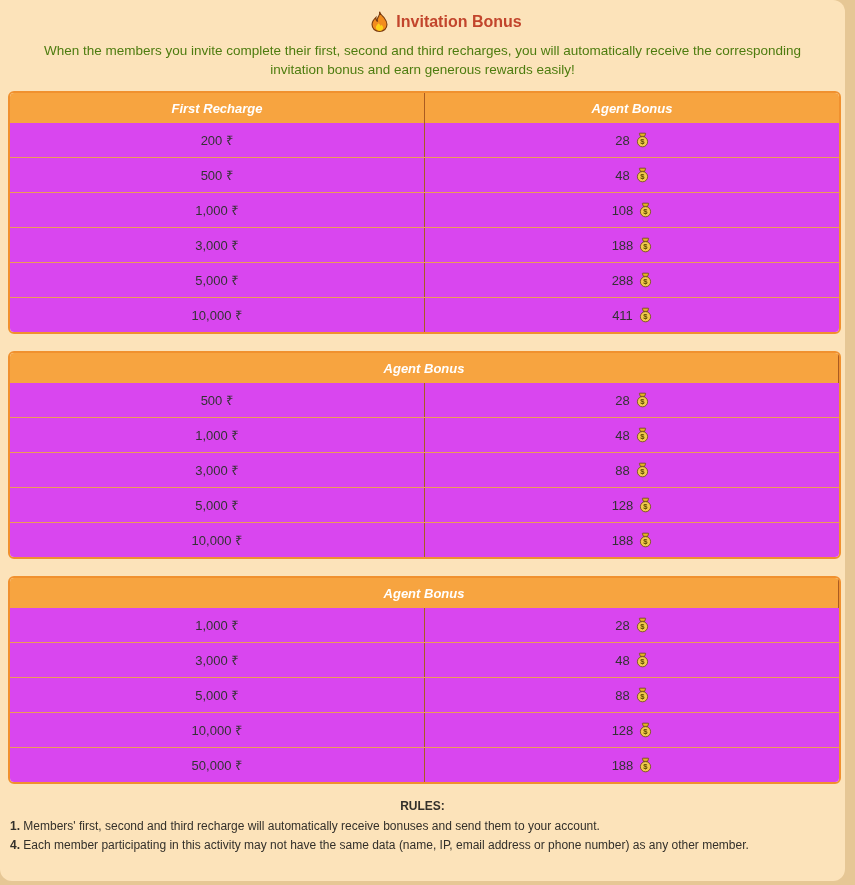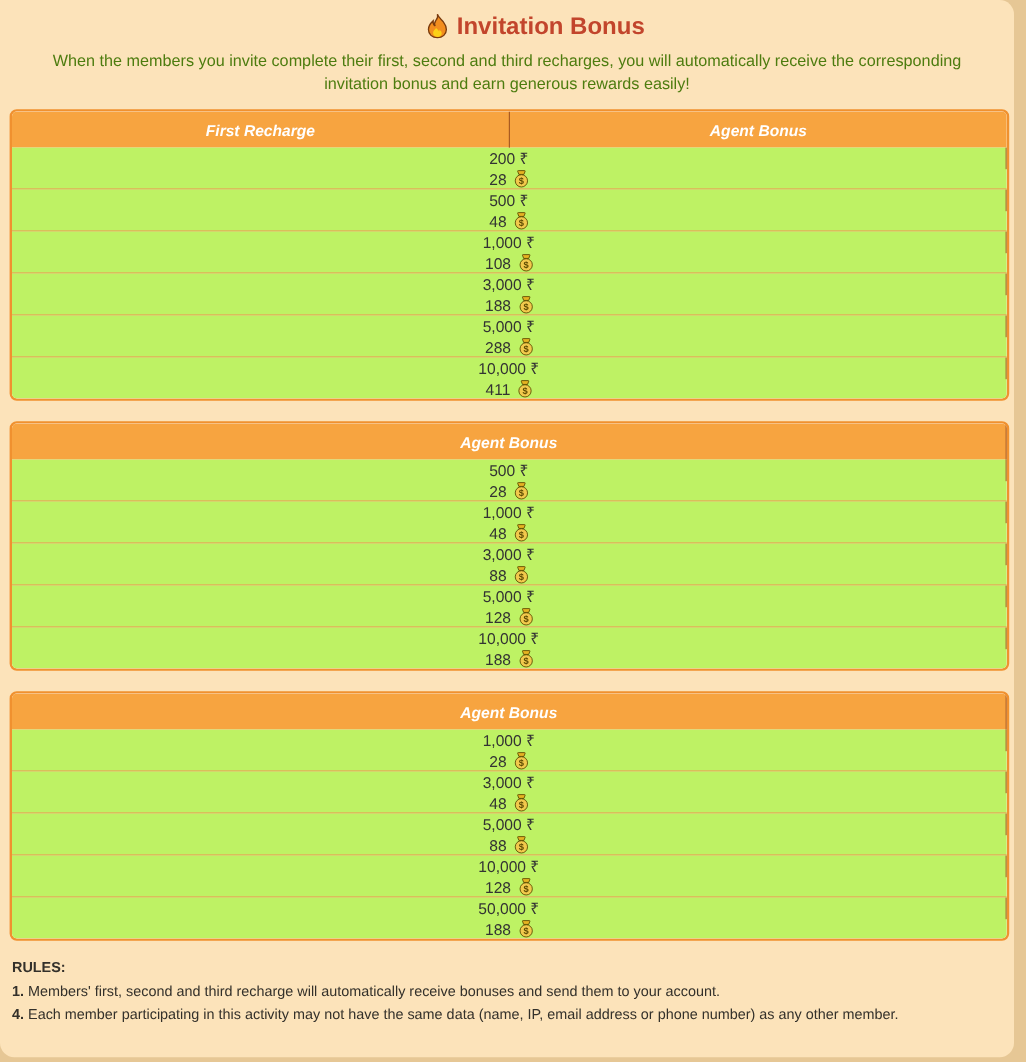--- a/index.html
+++ b/index.html
@@ -14,21 +14,21 @@
     position:absolute;left:0;top:0;
     width:845px;height:881px;
     background:#fce3ba;
     border-radius:0 12px 12px 12px;
     overflow:hidden;
     box-sizing:border-box;
   }
   .title-row{
     margin-top:9px;
     display:flex;align-items:center;justify-content:center;gap:7px;
-    color:#c2452c;font-size:20px;font-weight:bold;
+    color:#c2452c;font-size:16px;font-weight:bold;
     height:26px;
     padding-left:47px;
   }
   .fire-icon{display:inline-flex;align-items:center;}
   .description{
     margin:6px 24px 0 24px;
     text-align:center;
     color:#4d7c0f;
     font-size:13.5px;
     line-height:1.42;
@@ -49,39 +49,38 @@
   .t-head .th{
     flex:1;
     display:flex;align-items:center;justify-content:center;
     color:#ffffff;font-weight:bold;font-size:13px;font-style:italic;
   }
   .t-head .th:first-child{border-right:1px solid #aa5b21;}
   .t-row{
     display:flex;
     height:34px;
     border-bottom:1px solid #ec9d55;
-    background:#bef264;
-    flex-direction:column;
+    background:#d946ef;
   }
   .t-row:last-child{border-bottom:none;}
   .t-row .td{
     flex:1;
     display:flex;align-items:center;justify-content:center;
     color:#333333;font-size:13px;
     gap:4px;
   }
   .t-row .td:first-child{border-right:1px solid #aa5b21;}
   .moneybag-icon{display:inline-flex;align-items:center;margin-left:2px;}
   .rules{
     margin:13px 10px 0 10px;
     color:#33302a;
     font-size:12px;
     line-height:1.6;
   }
-  .rules-heading{font-weight:bold;font-size:12px;}
+  .rules-heading{font-weight:bold;font-size:12px;text-align:center;}
   .rule-item .rule-num{font-weight:bold;}
 </style>
 </head>
 <body>
 
 <div class="card">
 
   <div class="title-row">
     <span class="fire-icon">
       <svg width="19" height="22" viewBox="0 0 24 28" aria-hidden="true">

